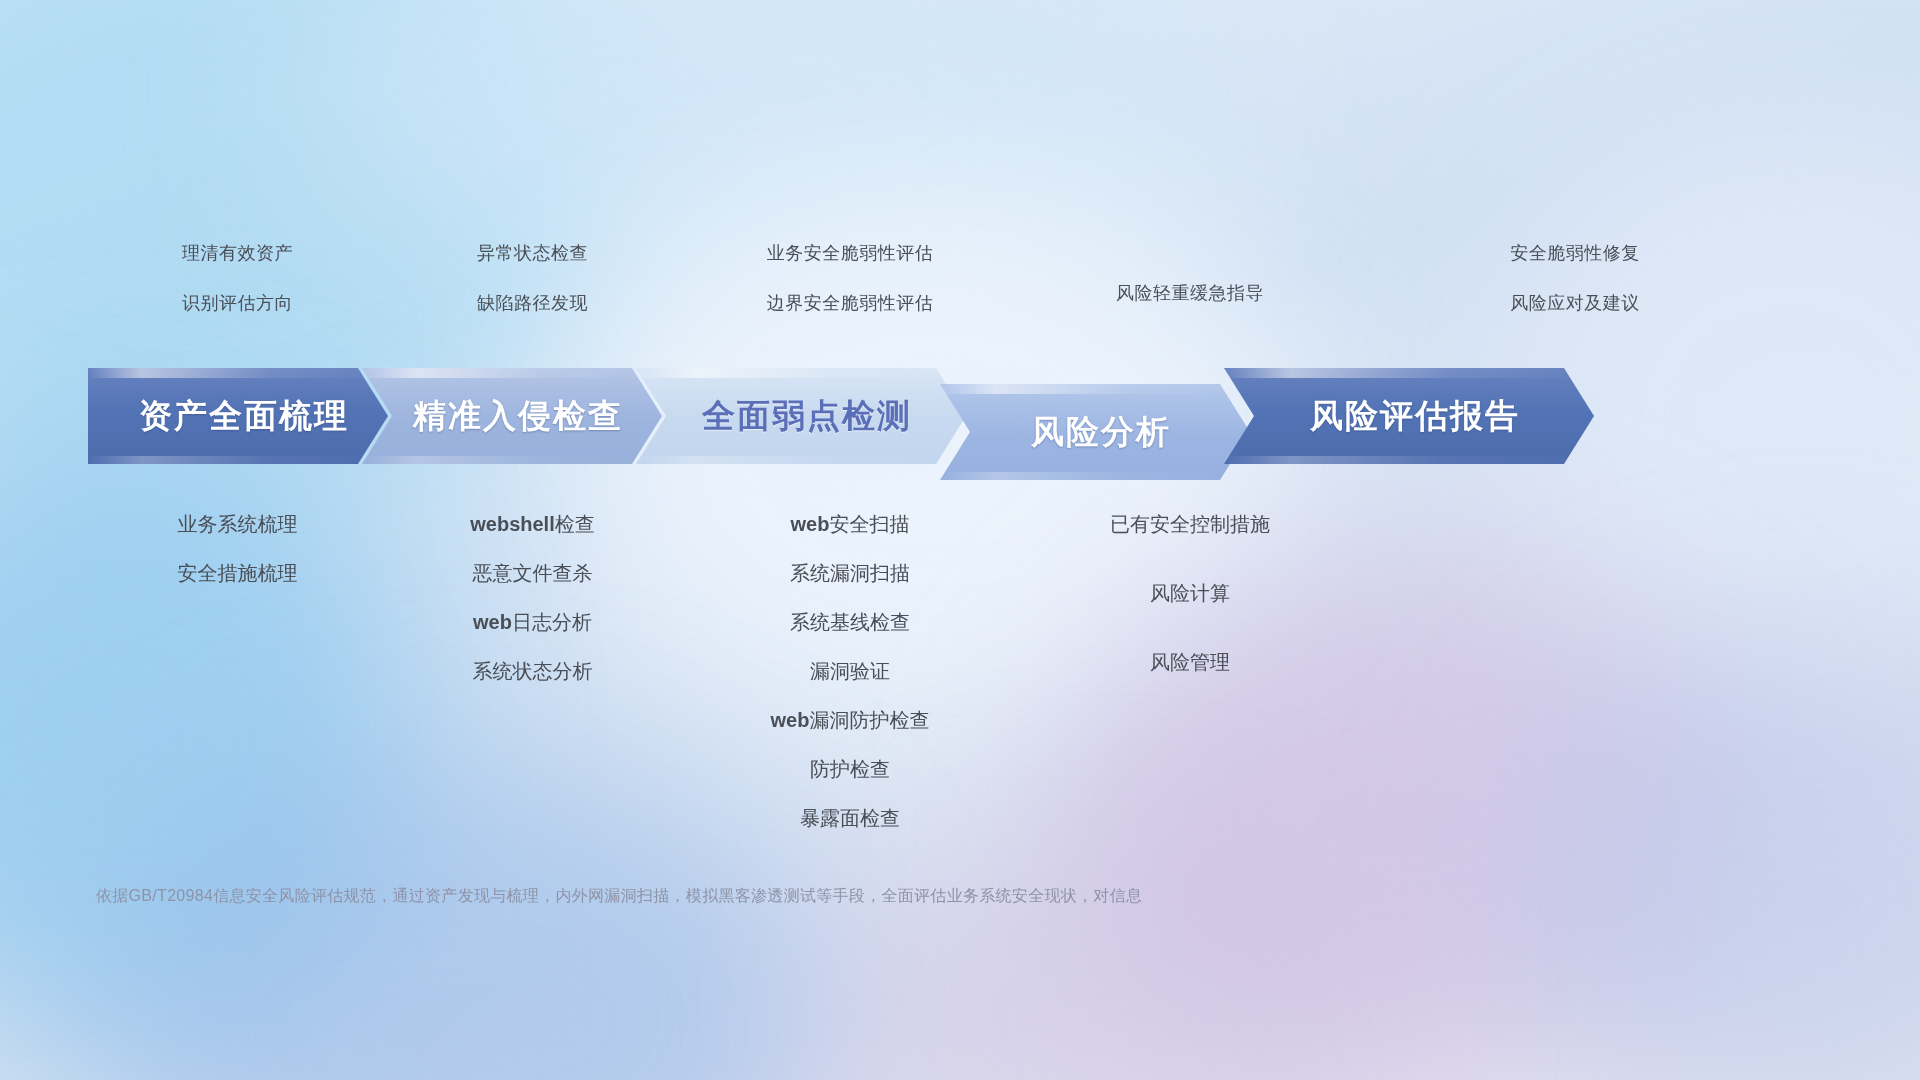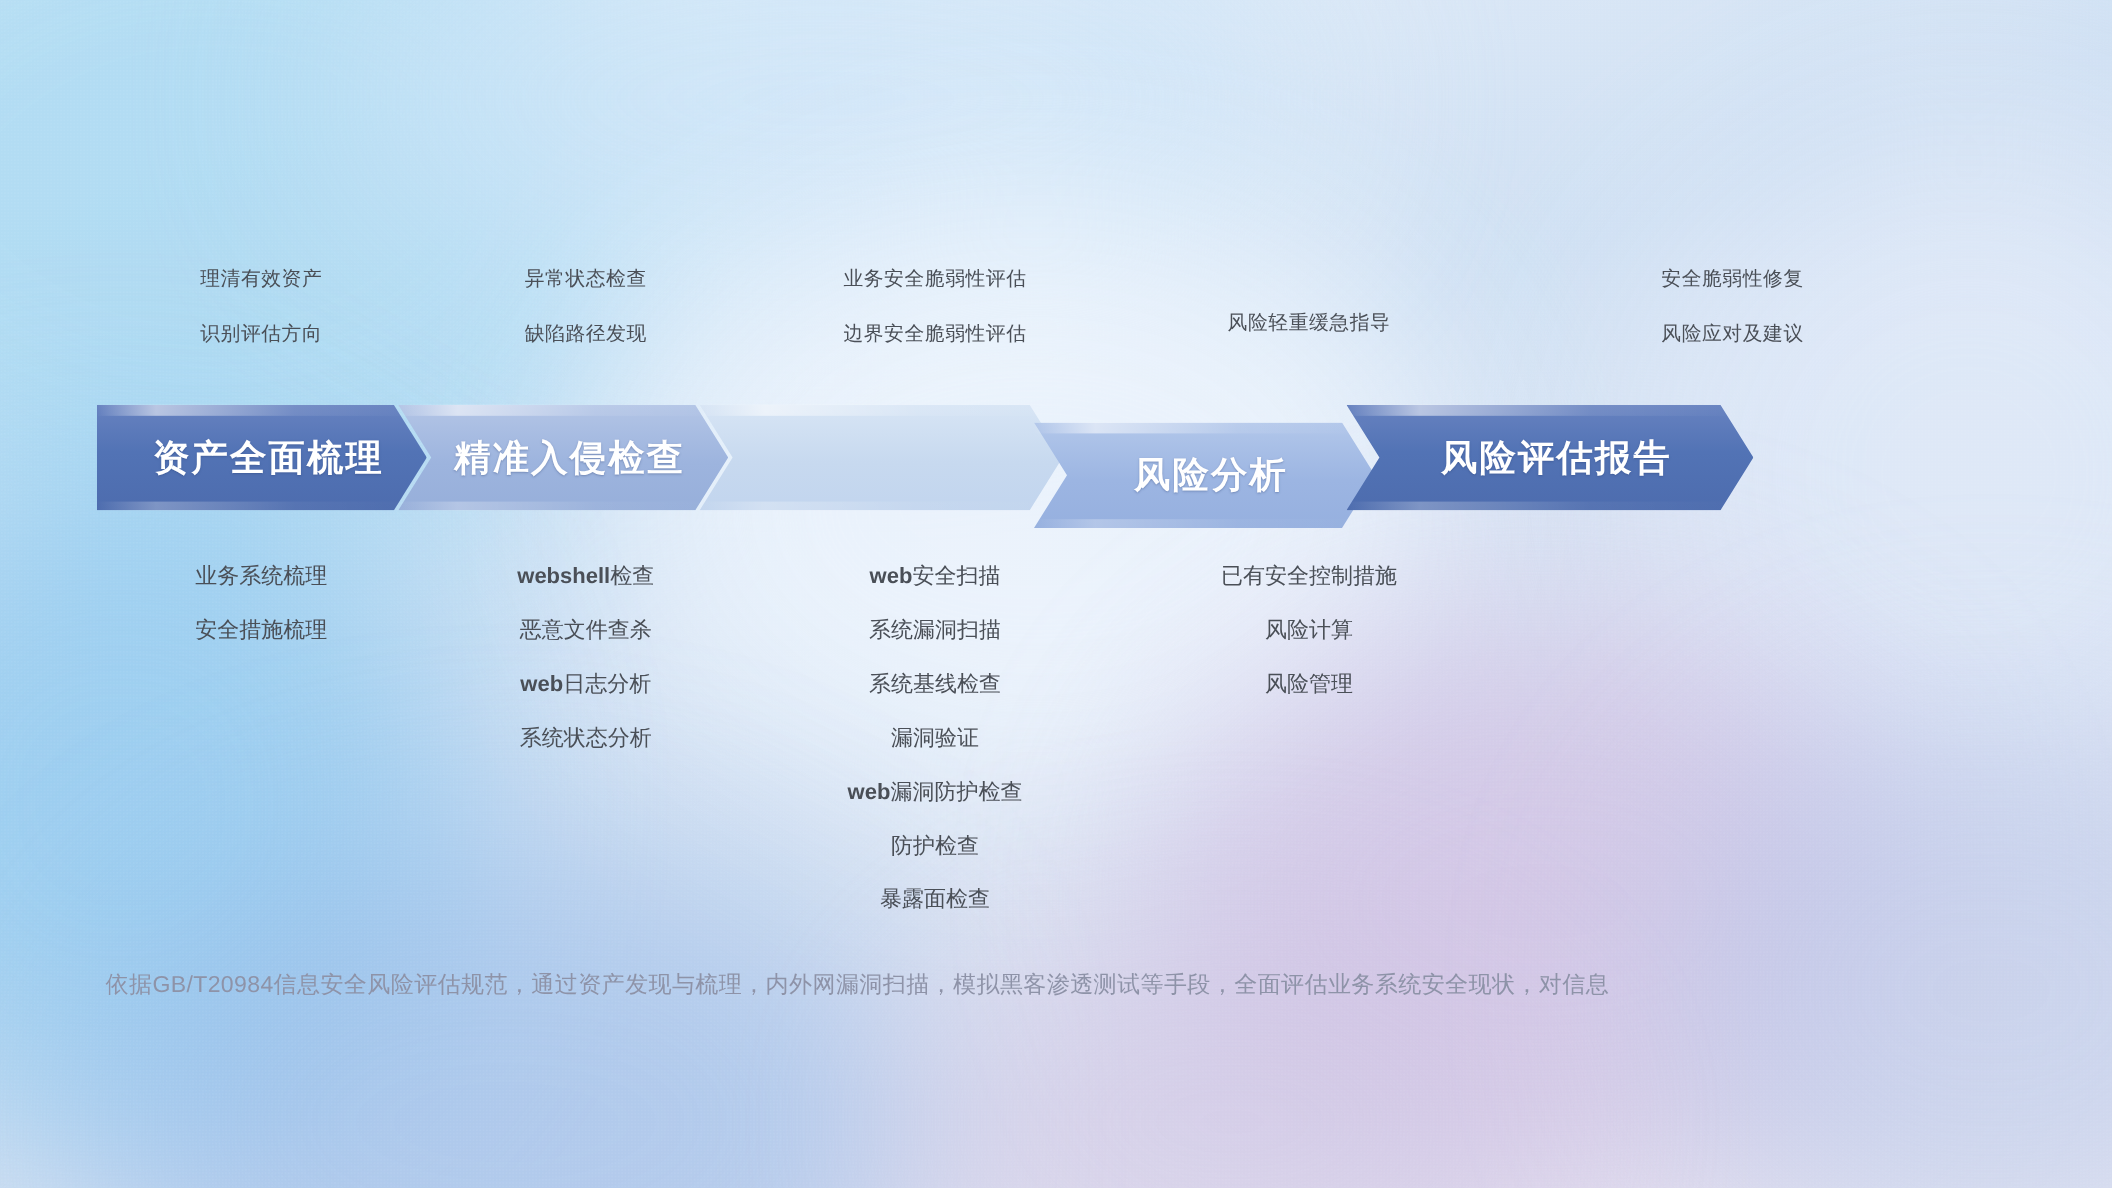--- a/index.html
+++ b/index.html
@@ -74,21 +74,21 @@
   .tx-blue{color:#5a6fb8;text-shadow:0 1px 1px rgba(255,255,255,.6);}
 
   
   .botrow{position:absolute;left:90px;top:500px;width:1760px;display:flex;align-items:flex-start;}
   .blabel{font-size:20px;color:#4a4f57;line-height:49px;white-space:nowrap;}
   .blabel b{font-weight:bold;}
 
   
   .footer{
     position:absolute;left:96px;top:878px;width:1530px;
-    font-size:21px;line-height:36px;color:#8e93a8;letter-spacing:.3px;
+    font-size:16px;line-height:36px;color:#8e93a8;letter-spacing:.3px;
   }
   .footer span{display:block;}
 </style>
 </head>
 <body>
 
 <div class="bg">
   <div class="base"></div>
   <div class="blob b1"></div>
   <div class="blob b8"></div>
@@ -136,20 +136,21 @@
     <div class="chev s2">
       <div class="skin sk-mid"></div>
       <div class="glow"></div>
       <div class="glow b"></div>
       <div class="txt tx-white">精准入侵检查</div>
     </div>
     <div class="chev s3">
       <div class="skin sk-light"></div>
       <div class="glow"></div>
       <div class="glow b"></div>
+      <div class="txt tx-blue">全面弱点检测</div>
     </div>
     <div class="chev s4">
       <div class="skin sk-mid2"></div>
       <div class="glow"></div>
       <div class="glow b"></div>
       <div class="txt tx-white">风险分析</div>
     </div>
     <div class="chev s5">
       <div class="skin sk-dark2"></div>
       <div class="glow"></div>
@@ -171,21 +172,21 @@
       </div>
       <div class="col" style="width: 340px;">
         <div class="blabel"><b>web</b>安全扫描</div>
         <div class="blabel">系统漏洞扫描</div>
         <div class="blabel">系统基线检查</div>
         <div class="blabel">漏洞验证</div>
         <div class="blabel"><b>web</b>漏洞防护检查</div>
         <div class="blabel">防护检查</div>
         <div class="blabel">暴露面检查</div>
       </div>
-      <div class="col" style="width: 340px;">
+      <div class="col" style="width: 340px; gap: 20px;">
         <div class="blabel">已有安全控制措施</div>
         <div class="blabel">风险计算</div>
         <div class="blabel">风险管理</div>
       </div>
     </div>
 
   <div class="footer">
     <span>依据GB/T20984信息安全风险评估规范，通过资产发现与梳理，内外网漏洞扫描，模拟黑客渗透测试等手段，全面评估业务系统安全现状，对信息</span>
   </div>
 

